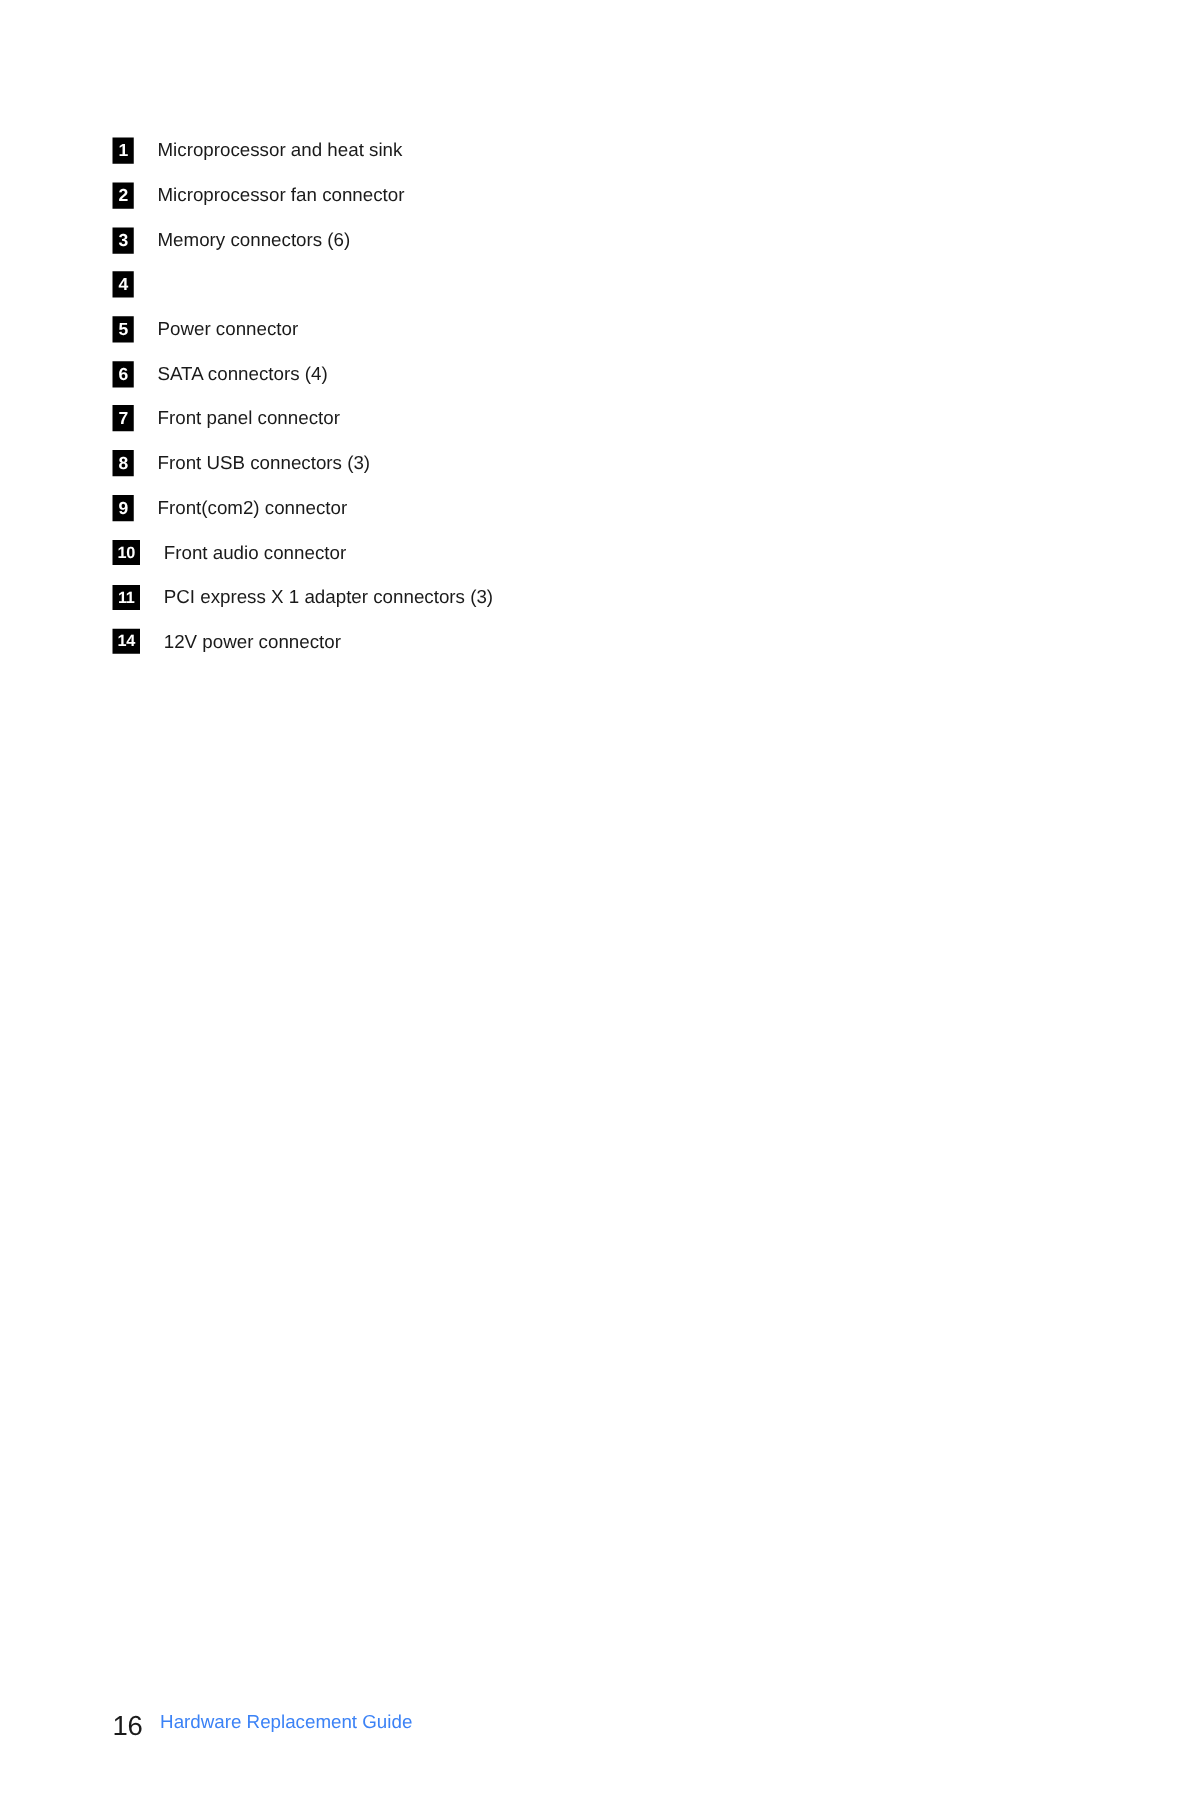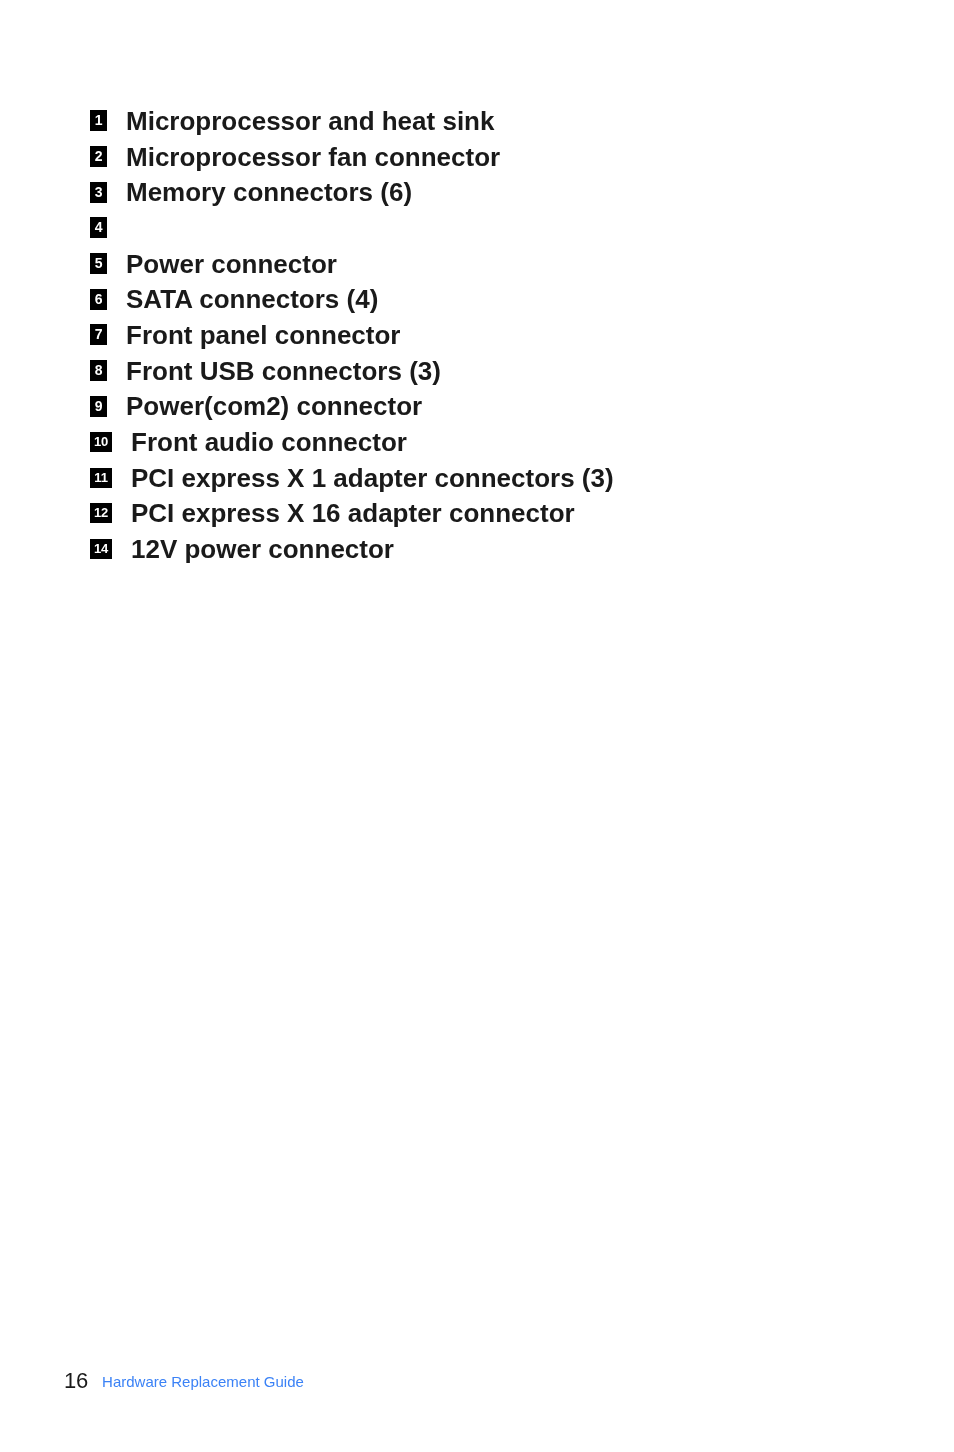--- a/index.html
+++ b/index.html
@@ -53,34 +53,34 @@
     box-sizing: border-box;
   }
   .callout-badge.wide {
     min-width: 22px;
     font-size: 13px;
     padding: 3px 0 4px 0;
   }
 
   .legend-label {
     margin-left: 19px;
-    font-size: 26px;
-    font-weight: 700;
+    font-size: 15px;
+    font-weight: 400;
     line-height: 1;
     color: #1a1a1a;
     white-space: nowrap;
   }
 
   
   .page-footer {
     position: absolute;
-    left: 64px;
+    left: 90px;
     top: 1370px;
     display: flex;
-    align-items: center;
+    align-items: flex-start;
   }
   .footer-page-number {
     font-size: 22px;
     font-weight: 400;
     line-height: 1;
     color: #1a1a1a;
     letter-spacing: -0.2px;
   }
   .footer-guide-title {
     margin-left: 14px;
@@ -122,33 +122,29 @@
       <li class="legend-row">
         <span class="callout-badge">7</span>
         <span class="legend-label">Front panel connector</span>
       </li>
       <li class="legend-row">
         <span class="callout-badge">8</span>
         <span class="legend-label">Front USB connectors (3)</span>
       </li>
       <li class="legend-row">
         <span class="callout-badge">9</span>
-        <span class="legend-label">Power(com2) connector</span>
+        <span class="legend-label">Front(com2) connector</span>
       </li>
       <li class="legend-row">
         <span class="callout-badge wide">10</span>
         <span class="legend-label">Front audio connector</span>
       </li>
       <li class="legend-row">
         <span class="callout-badge wide">11</span>
         <span class="legend-label">PCI express X 1 adapter connectors (3)</span>
-      </li>
-      <li class="legend-row">
-        <span class="callout-badge wide">12</span>
-        <span class="legend-label">PCI express X 16 adapter connector</span>
       </li>
       <li class="legend-row">
         <span class="callout-badge wide">14</span>
         <span class="legend-label">12V power connector</span>
       </li>
     </ul>
 
   <div class="page-footer">
     <span class="footer-page-number">16</span>
     <span class="footer-guide-title">Hardware Replacement Guide</span>

